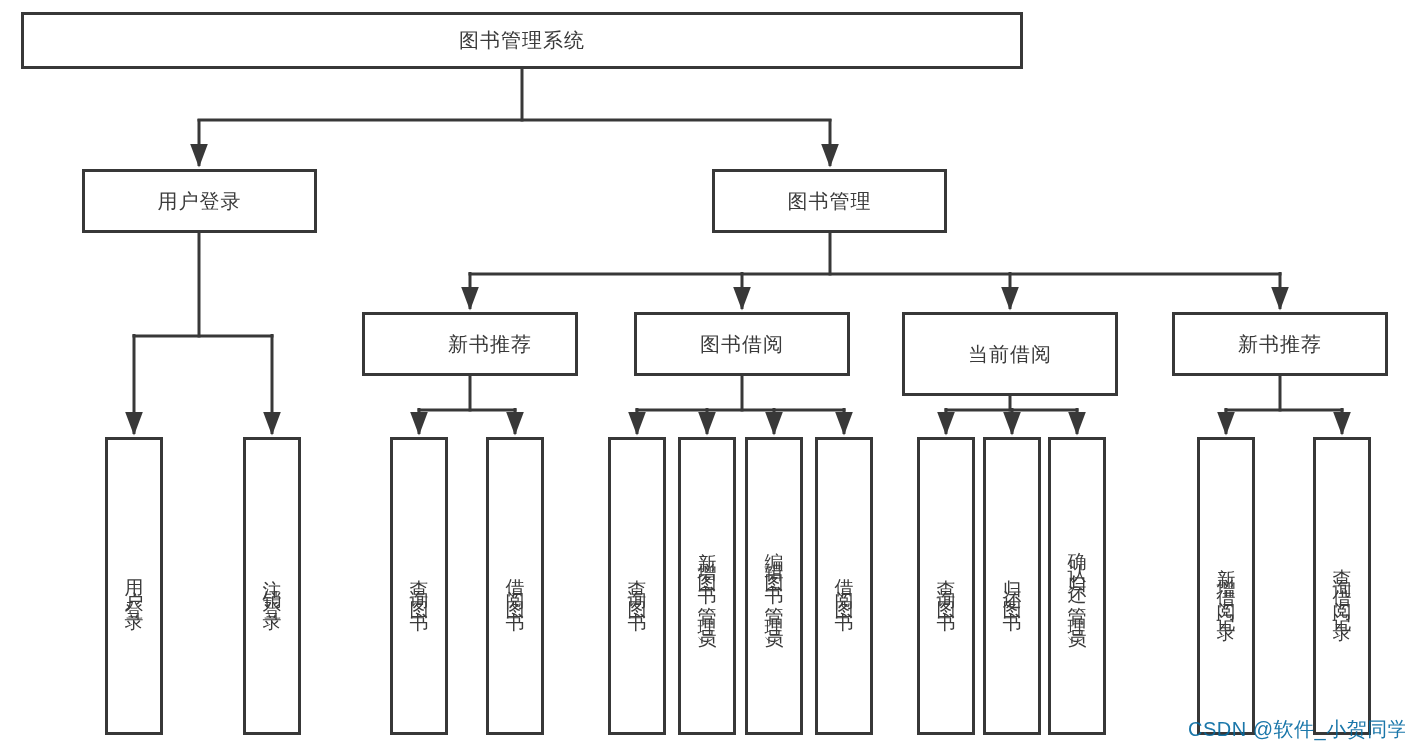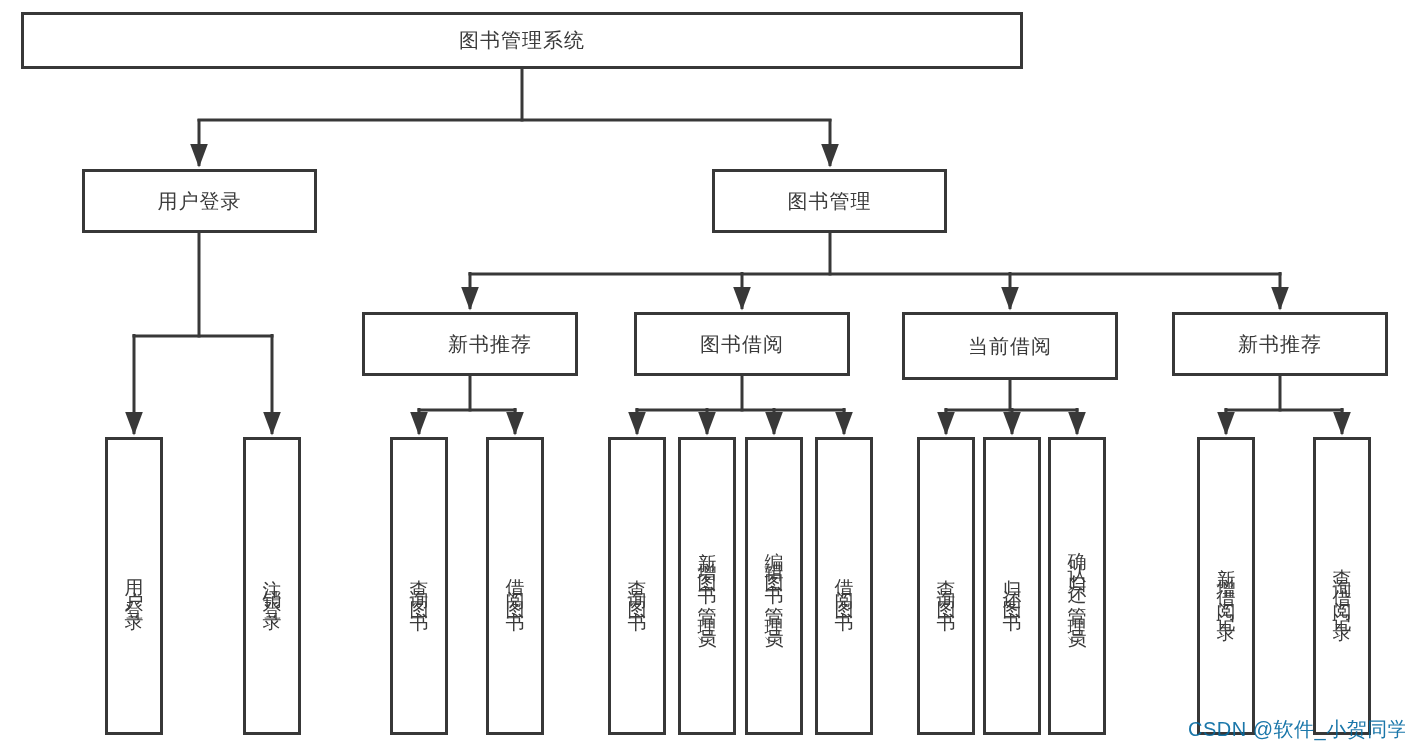--- a/index.html
+++ b/index.html
@@ -125,21 +125,21 @@
     <line x1="1342" y1="408" x2="1342" y2="434" marker-end="url(#arrowhead)"></line>
   </svg>
 
   <div class="node hbox" style="left:21px; top:12px; width:1002px; height:57px;">图书管理系统</div>
 
   <div class="node hbox" style="left:82px; top:169px; width:235px; height:64px;">用户登录</div>
   <div class="node hbox" style="left:712px; top:169px; width:235px; height:64px;">图书管理</div>
 
   <div class="node hbox" style="left:362px; top:312px; width:216px; height:64px;padding-left:40px;">新书推荐</div>
   <div class="node hbox" style="left:634px; top:312px; width:216px; height:64px;">图书借阅</div>
-  <div class="node hbox" style="left:902px; top:312px; width:216px; height:68px;">当前借阅</div>
+  <div class="node hbox" style="left:902px; top:312px; width:216px; height:84px;">当前借阅</div>
   <div class="node hbox" style="left:1172px; top:312px; width:216px; height:64px;">新书推荐</div>
 
   <div class="node vbox" style="left:105px;">
     <span>用户登录</span>
   </div>
   <div class="node vbox" style="left:243px;">
     <span>注销登录</span>
   </div>
   <div class="node vbox" style="left:390px;">
     <span>查询图书</span>

